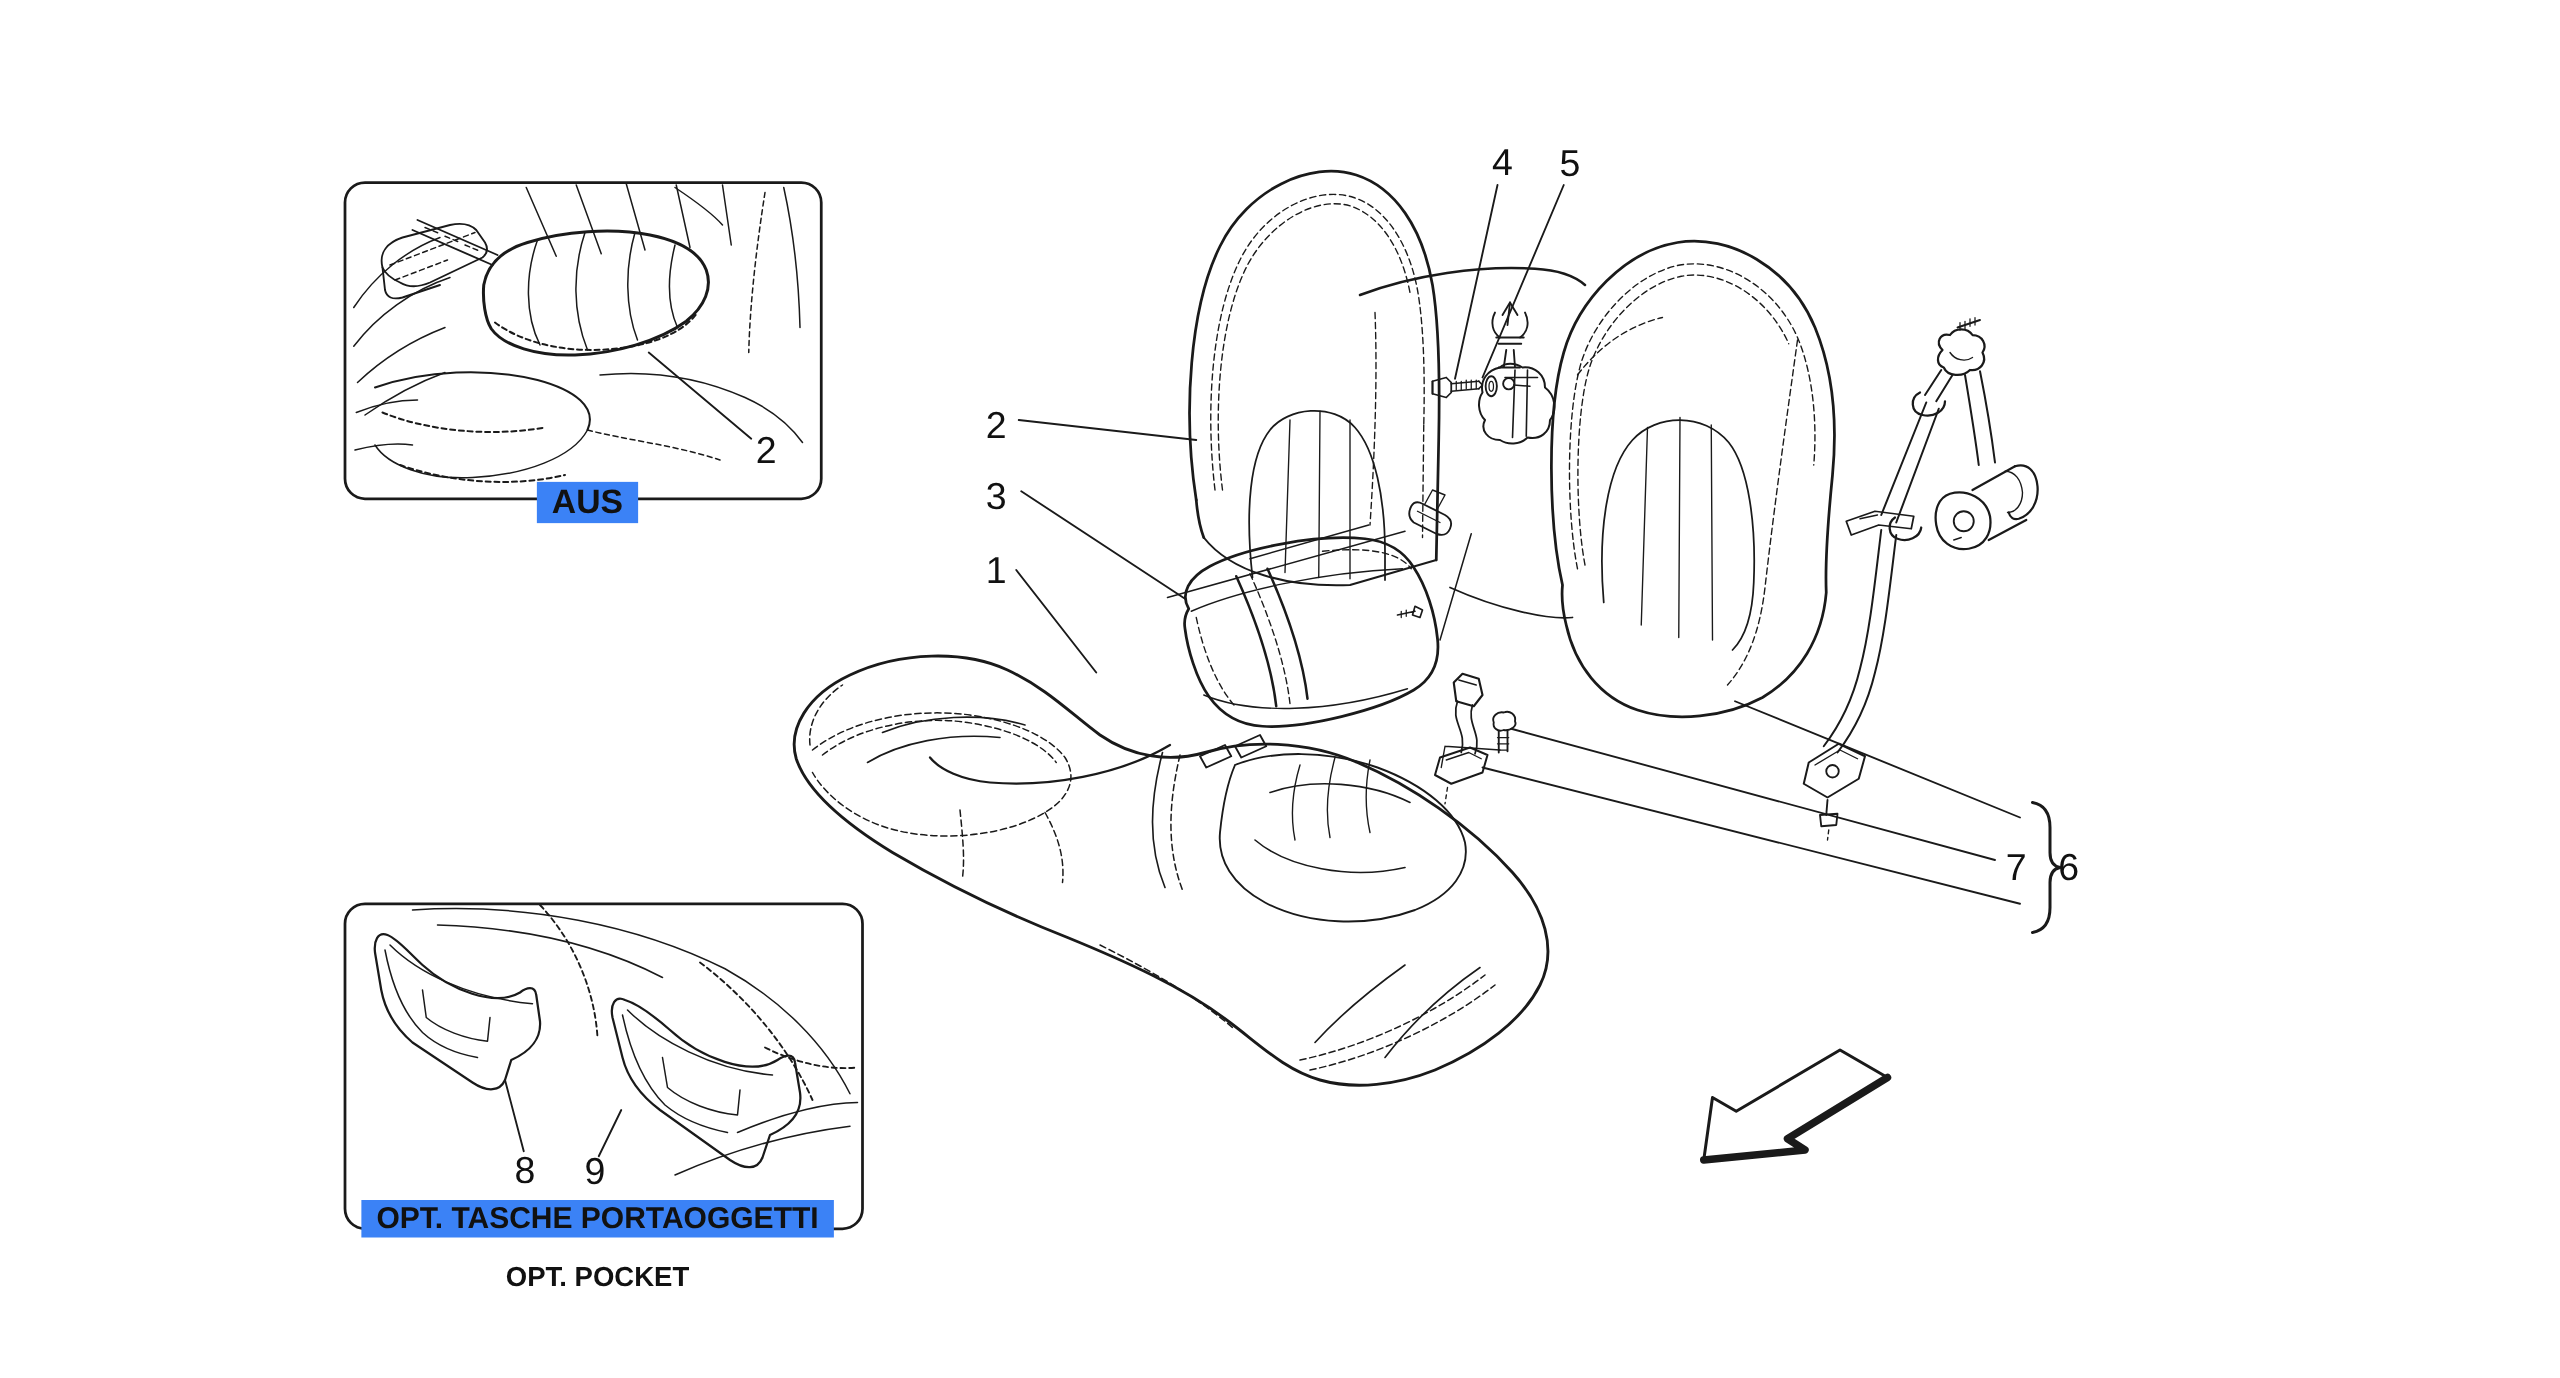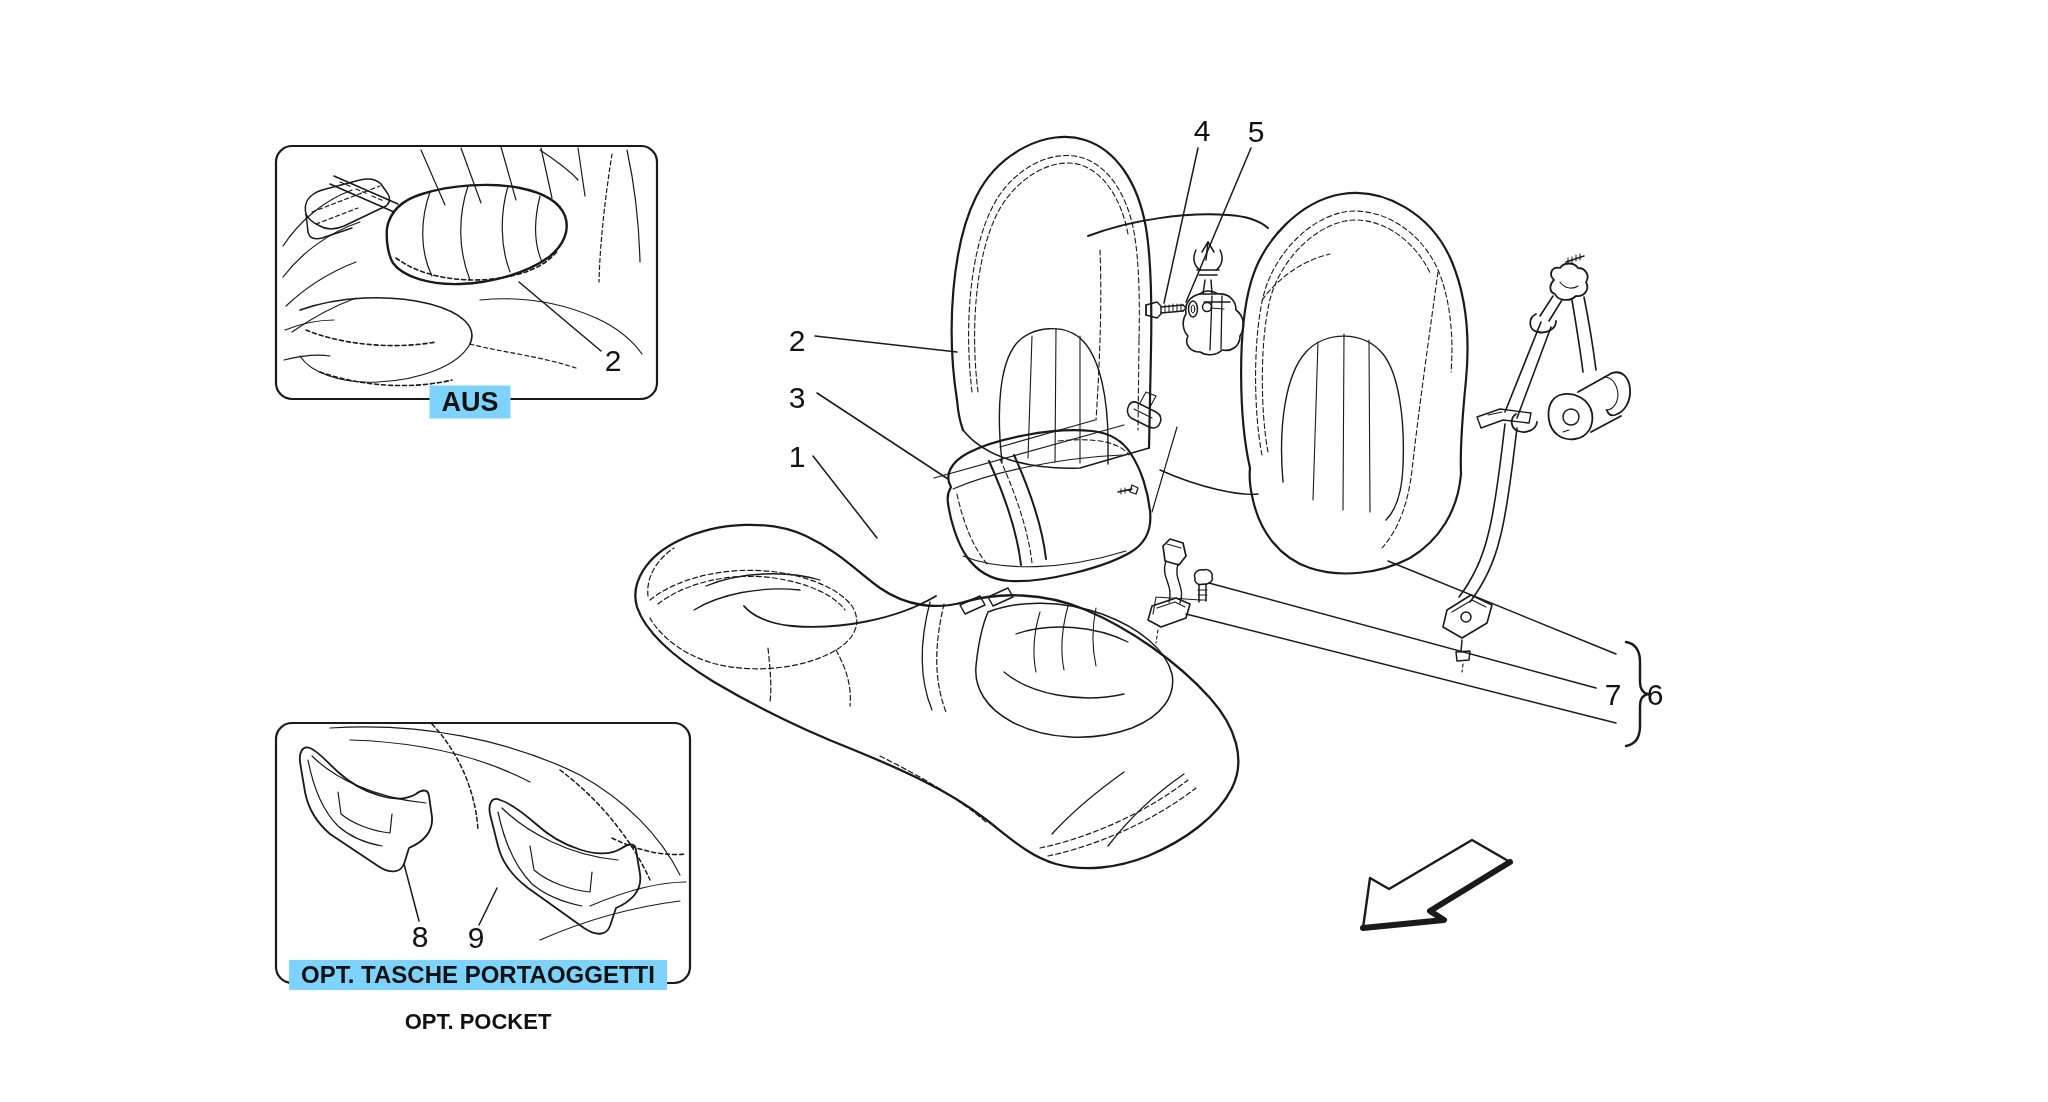--- a/index.html
+++ b/index.html
@@ -2,21 +2,21 @@
 <html><head>
 <meta charset="utf-8">
 <style>
   html,body{margin:0;padding:0;background:#ffffff;}
   #stage{position:relative;width:2048px;height:1102px;background:#ffffff;overflow:hidden;
          font-family:"Liberation Sans",sans-serif;}
   #artwork{position:absolute;left:0;top:0;}
   .num{position:absolute;transform:translate(-50%,-50%);
        font:400 30px/1 "Liberation Sans",sans-serif;color:#111;white-space:nowrap;}
   .cap{position:absolute;transform:translate(-50%,-50%);font-weight:bold;color:#111;
-       background:#7dd3fc;padding:1px 12px;white-space:nowrap;}
+       background:#3b82f6;padding:1px 12px;white-space:nowrap;}
   .cap-aus{font-size:27px;}
   .cap-opt1{font-size:24px;}
   .cap-opt2{font-size:22px;background:transparent;}
 </style>
 </head>
 <body>
 
 <div id="stage">
 
 <svg id="artwork" width="2048" height="1102" viewBox="0 0 2048 1102">

